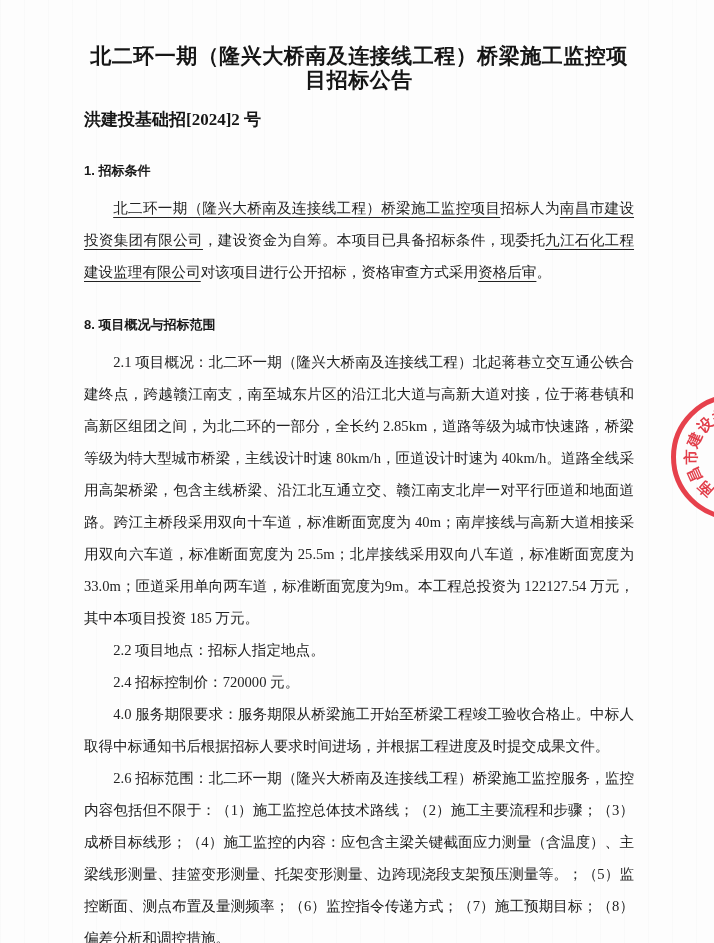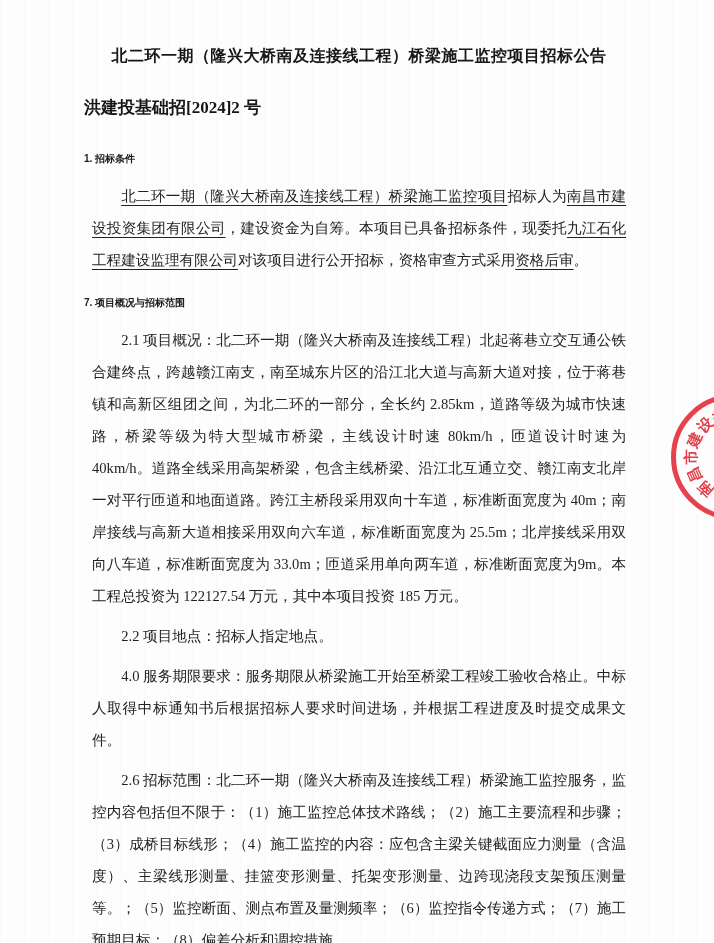--- a/index.html
+++ b/index.html
@@ -10,46 +10,46 @@
     background: #fdfdfd;
     background-image: repeating-linear-gradient(90deg,
       rgba(180,185,190,0.05) 0px, rgba(180,185,190,0.05) 1px,
       rgba(255,255,255,0) 1px, rgba(255,255,255,0) 24px);
     overflow: hidden;
     font-family: "Liberation Serif", "DejaVu Serif", serif;
     color: #1f1f1f;
   }
   .content { padding: 44px 80px 0 84px; }
   .doc-title {
-    margin: 0 0 28px 0;
+    margin: 0 0 16px 0;
     font-family: "Liberation Sans", "DejaVu Sans", sans-serif;
-    font-size: 16px;
+    font-size: 21px;
     font-weight: 700;
     line-height: 24px;
     text-align: center;
     letter-spacing: 0.5px;
     color: #161616;
   }
   .doc-number {
     margin: 0 0 26px 0;
     font-size: 17px;
     font-weight: 700;
     line-height: 24px;
     color: #161616;
   }
   .sec-heading {
-    margin: 14px 0 8px 0;
+    margin: 24px 0 8px 0;
     font-family: "Liberation Sans", "DejaVu Sans", sans-serif;
-    font-size: 10px;
+    font-size: 13px;
     font-weight: 700;
     line-height: 26px;
     color: #191919;
   }
   .para {
-    margin: 8px;
+    margin: 0;
     font-size: 14.6px;
     line-height: 32px;
     text-align: justify;
     text-indent: 2em;
     color: #222222;
   }
   .para .u {
     text-decoration: underline;
     text-underline-offset: 4px;
     text-decoration-thickness: 1px;
@@ -84,23 +84,24 @@
 </head>
 <body>
 
 <div class="page">
   <div class="content">
     <h1 class="doc-title">北二环一期（隆兴大桥南及连接线工程）桥梁施工监控项目招标公告</h1>
     <div class="doc-number">洪建投基础招[2024]2 号</div>
     <div id="sections">
         <div class="sec-heading">1. 招标条件</div>
         <p class="para"><span class="u">北二环一期（隆兴大桥南及连接线工程）桥梁施工监控项目</span><span>招标人为</span><span class="u">南昌市建设投资集团有限公司</span><span>，建设资金为自筹。本项目已具备招标条件，现委托</span><span class="u">九江石化工程建设监理有限公司</span><span>对该项目进行公开招标，资格审查方式采用</span><span class="u">资格后审</span><span>。</span></p>
-        <div class="sec-heading">7. 项目概况与招标范围</div>
+        <div class="sec-heading">8. 项目概况与招标范围</div>
         <p class="para"><span>2.1 项目概况：北二环一期（隆兴大桥南及连接线工程）北起蒋巷立交互通公铁合建终点，跨越赣江南支，南至城东片区的沿江北大道与高新大道对接，位于蒋巷镇和高新区组团之间，为北二环的一部分，全长约 2.85km，道路等级为城市快速路，桥梁等级为特大型城市桥梁，主线设计时速 80km/h，匝道设计时速为 40km/h。道路全线采用高架桥梁，包含主线桥梁、沿江北互通立交、赣江南支北岸一对平行匝道和地面道路。跨江主桥段采用双向十车道，标准断面宽度为 40m；南岸接线与高新大道相接采用双向六车道，标准断面宽度为 25.5m；北岸接线采用双向八车道，标准断面宽度为 33.0m；匝道采用单向两车道，标准断面宽度为9m。本工程总投资为 122127.54 万元，其中本项目投资 185 万元。</span></p>
         <p class="para"><span>2.2 项目地点：招标人指定地点。</span></p>
+        <p class="para"><span>2.4 招标控制价：720000 元。</span></p>
         <p class="para"><span>4.0 服务期限要求：服务期限从桥梁施工开始至桥梁工程竣工验收合格止。中标人取得中标通知书后根据招标人要求时间进场，并根据工程进度及时提交成果文件。</span></p>
         <p class="para"><span>2.6 招标范围：北二环一期（隆兴大桥南及连接线工程）桥梁施工监控服务，监控内容包括但不限于：（1）施工监控总体技术路线；（2）施工主要流程和步骤；（3）成桥目标线形；（4）施工监控的内容：应包含主梁关键截面应力测量（含温度）、主梁线形测量、挂篮变形测量、托架变形测量、边跨现浇段支架预压测量等。；（5）监控断面、测点布置及量测频率；（6）监控指令传递方式；（7）施工预期目标；（8）偏差分析和调控措施。</span></p>
       </div>
   </div>
 
   <div class="seal" id="seal" style="border-color: rgb(229, 51, 63);">
 
   <span class="seal-char" style="transform: rotate(-138deg) translateY(-43px);">南</span>
       <span class="seal-char" style="transform: rotate(-114deg) translateY(-43px);">昌</span>
       <span class="seal-char" style="transform: rotate(-90deg) translateY(-43px);">市</span>

